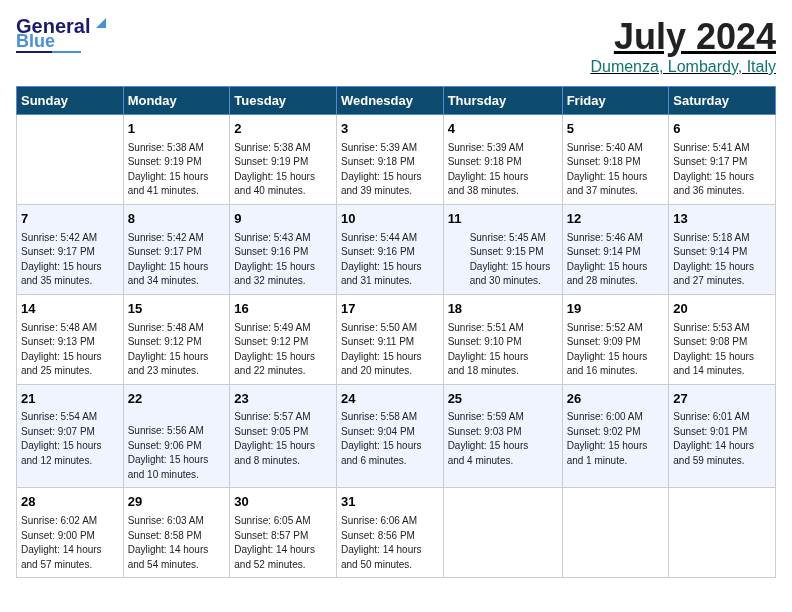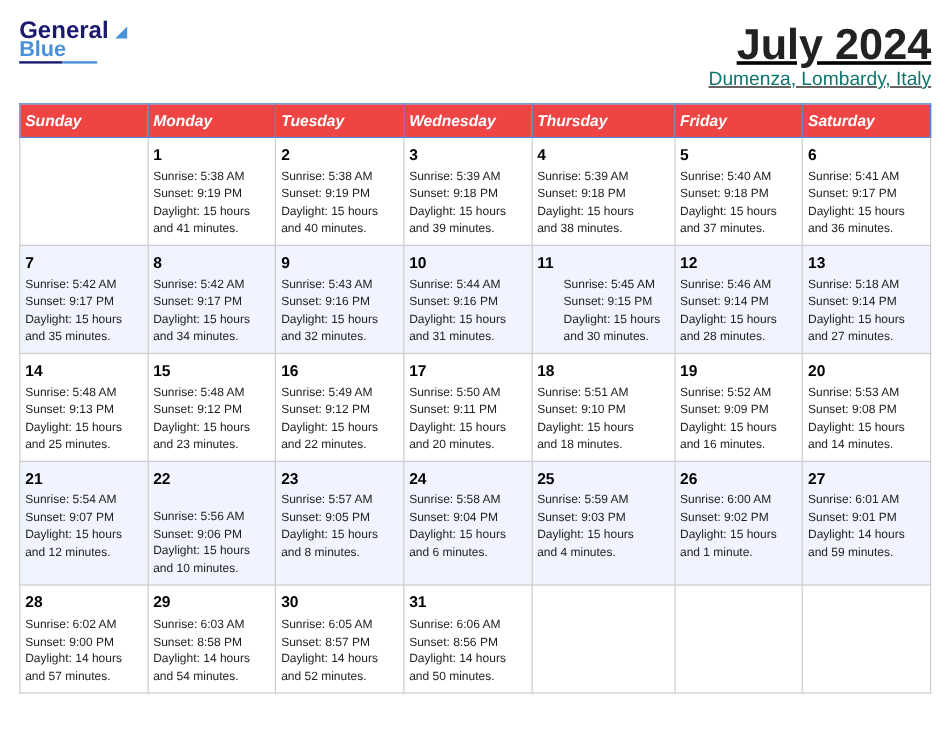--- a/index.html
+++ b/index.html
@@ -39,23 +39,22 @@
     .location-title {
       font-size: 16px;
       color: #0f766e;
     }
     table {
       width: 100%;
       border-collapse: collapse;
       font-size: 11px;
     }
     thead tr {
-      background: #ef4444;
+      background: #0c4a6e;
       color: #fff;
-      font-style: italic;
     }
     thead th {
       padding: 6px 4px;
       text-align: left;
       font-size: 13px;
       font-weight: bold;
       border: 1px solid #5588dd;
     }
     tbody tr {
       vertical-align: top;
@@ -82,21 +81,21 @@
     .cell-info {
       color: #222;
       font-size: 10px;
     }
   </style>
 </head>
 <body>
 
 <div class="header">
   <div class="logo">
-    <div style="display:flex;align-items:flex-end;">
+    <div style="display:flex;align-items:flex-start;">
       <span class="logo-text">General</span>
       <svg width="18" height="18" viewBox="0 0 18 18" style="margin-left:2px;margin-top:-2px;">
         <polygon points="4,14 14,14 14,4" fill="#4a90d9"></polygon>
       </svg>
     </div>
     <span class="logo-text" style="color:#4a90d9;font-size:18px;margin-top:-4px;">Blue</span>
     <div style="height:2px;width:65px;background:linear-gradient(to right,#1a1a6e 55%,#4a90d9 55%);margin-top:1px;"></div>
   </div>
   <div class="title-area">
     <div class="month-title">July 2024</div>

